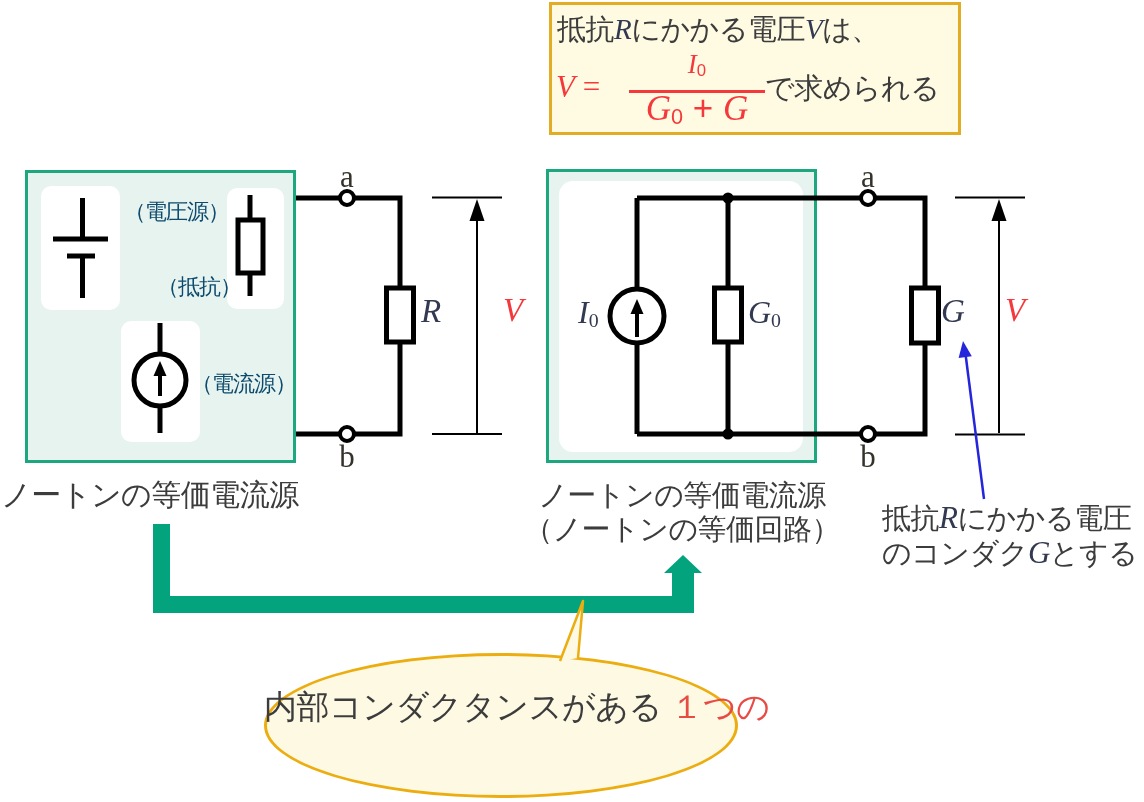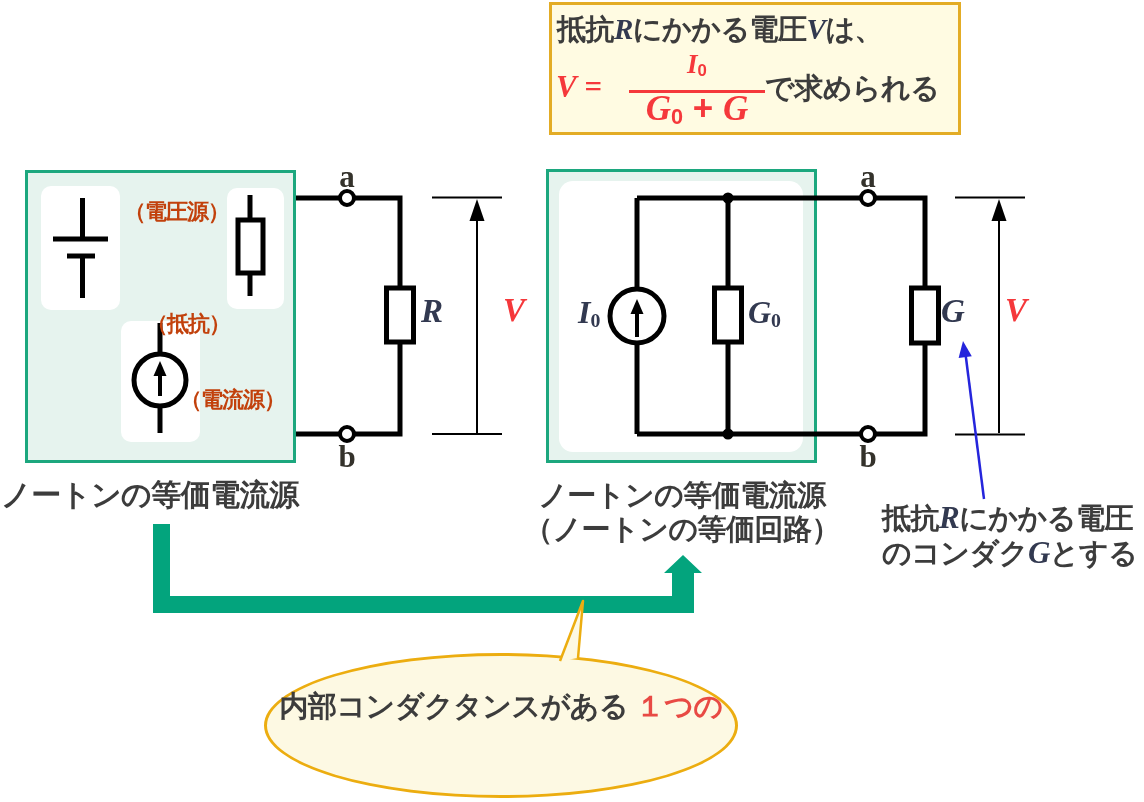--- a/index.html
+++ b/index.html
@@ -1,17 +1,17 @@
 <!DOCTYPE html>
 <html><head>
 <meta charset="utf-8">
 <style>
   html,body{margin:0;padding:0;background:#fff;}
   #canvas{position:relative;width:1144px;height:802px;background:#fff;overflow:hidden;
-          font-family:"Liberation Sans",sans-serif;font-weight:bold;}
+          font-family:"Liberation Sans",sans-serif;}
   .abs{position:absolute;}
   .jp{font-family:"Liberation Sans",sans-serif;color:#3C3C3C;letter-spacing:-0.5px;}
   .math{font-family:"Liberation Serif",serif;font-style:italic;color:#323950;}
   .math-red{font-family:"Liberation Serif",serif;font-style:italic;color:#F5383B;}
   .sub{font-size:0.62em;font-style:normal;vertical-align:-0.18em;}
   .serif-label{font-family:"Liberation Serif",serif;color:#34322B;}
   .red-jp{color:#E84A44;}
 
   
   .formula-box{left:549px;top:2px;width:412px;height:133px;background:#FFFBE2;
@@ -22,26 +22,26 @@
   .fx-num{font-size:27px;line-height:38px;border-bottom:3px solid #F5383B;}
   .fx-den{font-size:35px;line-height:30px;}
   .fx-suffix{left:765px;top:70px;font-size:29px;line-height:36px;white-space:nowrap;}
 
   
   .green-box{background:#E6F3EE;border:3px solid #1CA77E;box-sizing:border-box;}
   .src-box{left:25px;top:170px;width:271px;height:293px;}
   .norton-box{left:546px;top:169px;width:271px;height:294px;}
   .white-card{position:absolute;background:#fff;border-radius:10px;}
 
-  .small-label{font-size:22px;line-height:26px;color:#c2410c;letter-spacing:-1px;white-space:nowrap;}
+  .small-label{font-size:22px;line-height:26px;color:#0c4a6e;letter-spacing:-1px;white-space:nowrap;}
 
   
   .bubble{left:264px;top:653px;width:474px;height:145px;background:#FDF9E3;
           border:3px solid #ECAD10;border-radius:50%;box-sizing:border-box;}
-  .bubble-text{left:264px;top:688px;width:474px;text-align:center;font-size:29px;
+  .bubble-text{left:264px;top:688px;width:474px;text-align:center;font-size:33px;
                line-height:37px;letter-spacing:-0.5px;white-space:nowrap;}
 
   .caption{font-size:29px;line-height:33px;white-space:nowrap;}
   .terminal-label{font-size:31px;line-height:31px;width:30px;text-align:center;}
   .circ-label{font-size:33px;line-height:33px;white-space:nowrap;}
   svg{position:absolute;left:0;top:0;}
 </style>
 </head>
 <body>
 
@@ -144,22 +144,22 @@
     <div class="fx-num">
       <span class="math-red">I</span><span class="sub">0</span>
     </div>
     <div class="fx-den">
       <span class="math-red">G</span><span class="sub">0</span><span> + </span><span class="math-red">G</span>
     </div>
   </div>
   <div class="abs jp fx-suffix">で求められる</div>
 
   <div class="abs jp small-label" style="left:124px;top:199px;">（電圧源）</div>
-  <div class="abs jp small-label" style="left:146px;top:274px;margin-top:37px;">（抵抗）</div>
-  <div class="abs jp small-label" style="left:180px;top:371px;margin-top:16px;">（電流源）</div>
+  <div class="abs jp small-label" style="left:157px;top:274px;">（抵抗）</div>
+  <div class="abs jp small-label" style="left:191px;top:371px;">（電流源）</div>
 
   <div class="abs serif-label terminal-label" style="left:332px;top:161px;">a</div>
   <div class="abs serif-label terminal-label" style="left:332px;top:441px;">b</div>
   <div class="abs serif-label terminal-label" style="left:853px;top:161px;">a</div>
   <div class="abs serif-label terminal-label" style="left:853px;top:441px;">b</div>
 
   <div class="abs math circ-label" style="left:421px;top:295px;">R</div>
   <div class="abs math-red circ-label" style="left:503px;top:294px;">V</div>
   <div class="abs math circ-label" style="left:578px;top:296px;font-size:32px;">
     <span>I</span><span class="sub">0</span>

